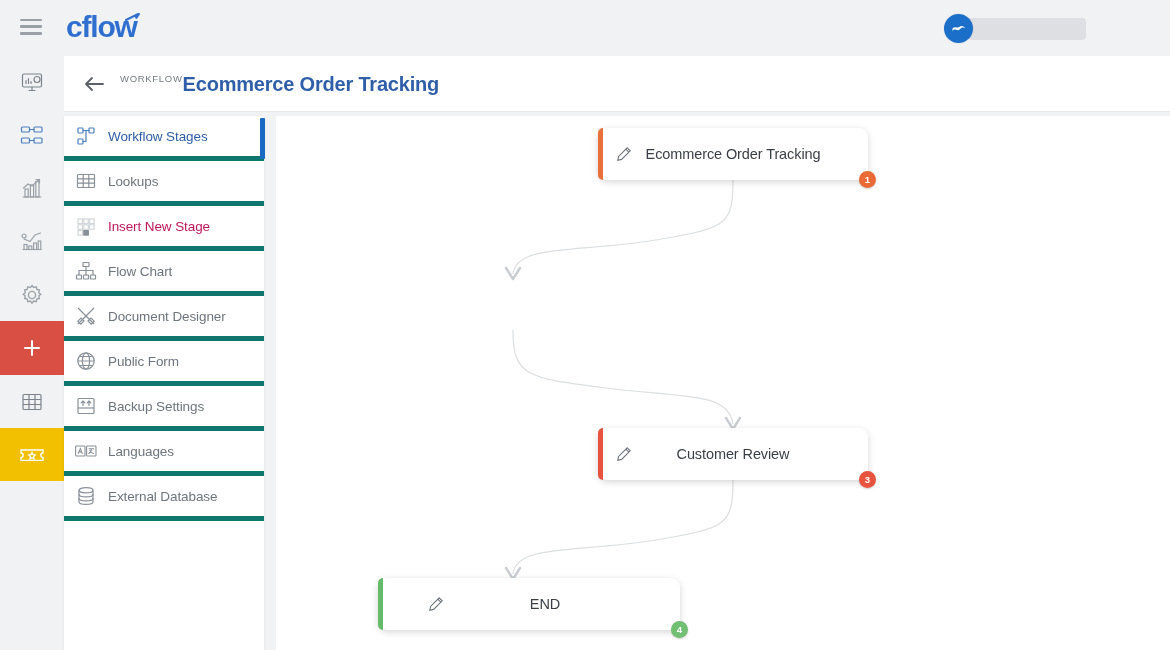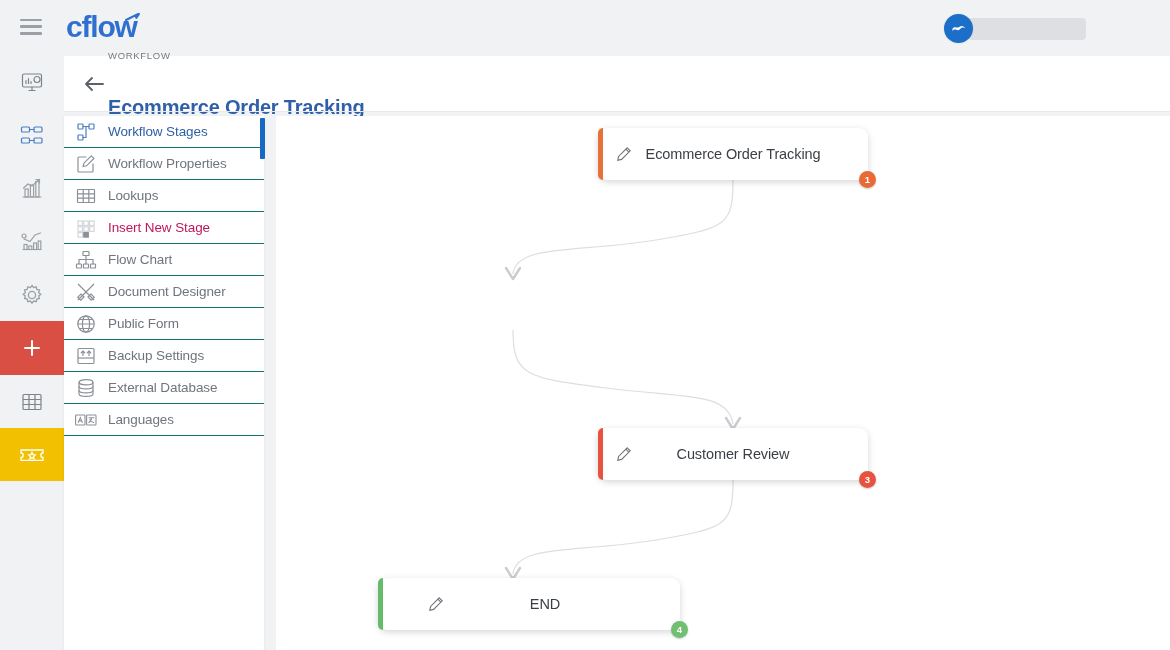--- a/index.html
+++ b/index.html
@@ -62,42 +62,42 @@
   .rail-item.yellow { background: #f2c000; }
 
   
   .page-header {
     position: absolute; left: 64px; top: 56px; width: 1106px; height: 56px;
     background: #ffffff;
     display: flex; align-items: center;
   }
   .back-arrow { margin-left: 16px; width: 28px; height: 28px; cursor: pointer;
     display:flex; align-items:center; justify-content:center; }
-  .header-text { margin-left: 0; display: flex; flex-direction: column; justify-content: center; gap: 34px; }
+  .header-text { margin-left: 12px; display: flex; justify-content: center; }
   .eyebrow {
     font-size: 9.5px; letter-spacing: 0.7px; color: #757b82; font-weight: 400;
     text-transform: uppercase; margin-bottom: 1px;
   }
   .page-title {
     font-size: 20px; font-weight: 700; color: #2f5fa8; letter-spacing: -0.2px;
   }
   .header-rule {
     position: absolute; left: 64px; top: 111px; width: 1106px; height: 1px;
     background: #e7e9ec;
   }
 
   
   .menu-panel {
     position: absolute; left: 64px; top: 116px; width: 200px; height: 534px;
     background: #ffffff;
     box-shadow: 0 1px 3px rgba(0,0,0,0.07);
   }
   .menu-item {
-    position: relative; height: 32px; display: flex; align-items: center;
-    border-bottom: 1px solid #0f766e; cursor: pointer; box-sizing: border-box;
+    position: relative; height: 45px; display: flex; align-items: center;
+    border-bottom: 5px solid #0f766e; cursor: pointer; box-sizing: border-box;
   }
   .menu-item .mi-icon {
     width: 44px; display: flex; align-items: center; justify-content: center;
     flex: 0 0 44px;
   }
   .menu-item .mi-label {
     font-size: 13.5px; color: #6f757c; letter-spacing: -0.1px;
   }
   .menu-item.active .mi-label { color: #2f5fa8; font-weight: 400; }
   .menu-item.active .active-bar {
@@ -263,29 +263,20 @@
           <rect x="3" y="3" width="5" height="5" rx="0.8"></rect>
           <rect x="14" y="3" width="5" height="5" rx="0.8"></rect>
           <rect x="3" y="14" width="5" height="5" rx="0.8"></rect>
           <path d="M8 5.5 h6 M11 5.5 v11 M11 16.5 h-3" stroke-linecap="round"></path>
         </svg>
       </span>
       <span class="mi-label">Workflow Stages</span>
       <span class="active-bar"></span>
     </div>
 
-    <div class="menu-item">
-      <span class="mi-icon">
-        <svg width="22" height="22" viewBox="0 0 22 22" fill="none" stroke="#8a9098" stroke-width="1.2">
-          <path d="M18 10.5 v7.5 a1 1 0 0 1 -1 1 H4 a1 1 0 0 1 -1 -1 V5 a1 1 0 0 1 1 -1 h7.5"></path>
-          <path d="M16.3 2.8 l2.6 2.6 -7.4 7.4 -3.3 .7 .7-3.3 Z"></path>
-        </svg>
-      </span>
-      <span class="mi-label">Workflow Properties</span>
-    </div>
 
     <div class="menu-item">
       <span class="mi-icon">
         <svg width="22" height="22" viewBox="0 0 22 22" fill="none" stroke="#8a9098" stroke-width="1.2">
           <rect x="2.5" y="4.5" width="17" height="13" rx="0.8"></rect>
           <path d="M2.5 8.8 h17 M2.5 13.2 h17 M8.2 4.5 v13 M13.8 4.5 v13"></path>
         </svg>
       </span>
       <span class="mi-label">Lookups</span>
     </div>
@@ -347,40 +338,40 @@
           <path d="M3 13 h16"></path>
           <path d="M8 10.5 V6 M8 6 l-1.8 1.8 M8 6 l1.8 1.8" stroke-linecap="round"></path>
           <path d="M14 10.5 V6 M14 6 l-1.8 1.8 M14 6 l1.8 1.8" stroke-linecap="round"></path>
         </svg>
       </span>
       <span class="mi-label">Backup Settings</span>
     </div>
 
     <div class="menu-item">
       <span class="mi-icon">
-        <svg width="22" height="22" viewBox="0 0 22 22" fill="none" stroke="#8a9098" stroke-width="1.2">
-          <ellipse cx="11" cy="5.2" rx="7" ry="2.6"></ellipse>
-          <path d="M4 5.2 v11.6 c0 1.45 3.13 2.6 7 2.6 s7-1.15 7-2.6 V5.2"></path>
-          <path d="M4 9.3 c0 1.45 3.13 2.6 7 2.6 s7-1.15 7-2.6"></path>
-          <path d="M4 13.3 c0 1.45 3.13 2.6 7 2.6 s7-1.15 7-2.6"></path>
-        </svg>
-      </span>
-      <span class="mi-label">External Database</span>
-    </div>
-
-    <div class="menu-item">
-      <span class="mi-icon">
         <svg width="24" height="22" viewBox="0 0 24 22" fill="none" stroke="#8a9098" stroke-width="1.1">
           <rect x="1.6" y="6" width="9.4" height="10" rx="0.8"></rect>
           <rect x="12.6" y="6" width="9.4" height="10" rx="0.8"></rect>
           <path d="M4.3 13.4 L6.3 8.6 L8.3 13.4 M5.1 11.9 h2.4" stroke-linecap="round"></path>
           <path d="M15 8.8 h4.8 M17.4 8.8 c0 2.2 -1 3.8 -2.6 4.6 M15.9 10.6 c.7 1.8 2 2.6 3.9 2.9" stroke-linecap="round"></path>
         </svg>
       </span>
       <span class="mi-label">Languages</span>
+    </div>
+
+    <div class="menu-item">
+      <span class="mi-icon">
+        <svg width="22" height="22" viewBox="0 0 22 22" fill="none" stroke="#8a9098" stroke-width="1.2">
+          <ellipse cx="11" cy="5.2" rx="7" ry="2.6"></ellipse>
+          <path d="M4 5.2 v11.6 c0 1.45 3.13 2.6 7 2.6 s7-1.15 7-2.6 V5.2"></path>
+          <path d="M4 9.3 c0 1.45 3.13 2.6 7 2.6 s7-1.15 7-2.6"></path>
+          <path d="M4 13.3 c0 1.45 3.13 2.6 7 2.6 s7-1.15 7-2.6"></path>
+        </svg>
+      </span>
+      <span class="mi-label">External Database</span>
     </div>
   </div>
 
   <div class="canvas">
 
     <svg class="canvas-svg" width="894" height="534" viewBox="0 0 894 534">
 
       <path d="M457 64 C457 110, 450 112, 380 124 C300 137, 240 128, 237 158" fill="none" stroke="#dcdee1" stroke-width="1.2"></path>
       <path d="M230 152 L237 163 L244 152" fill="none" stroke="#c9ccd0" stroke-width="2.4" stroke-linecap="round" stroke-linejoin="round"></path>
 

